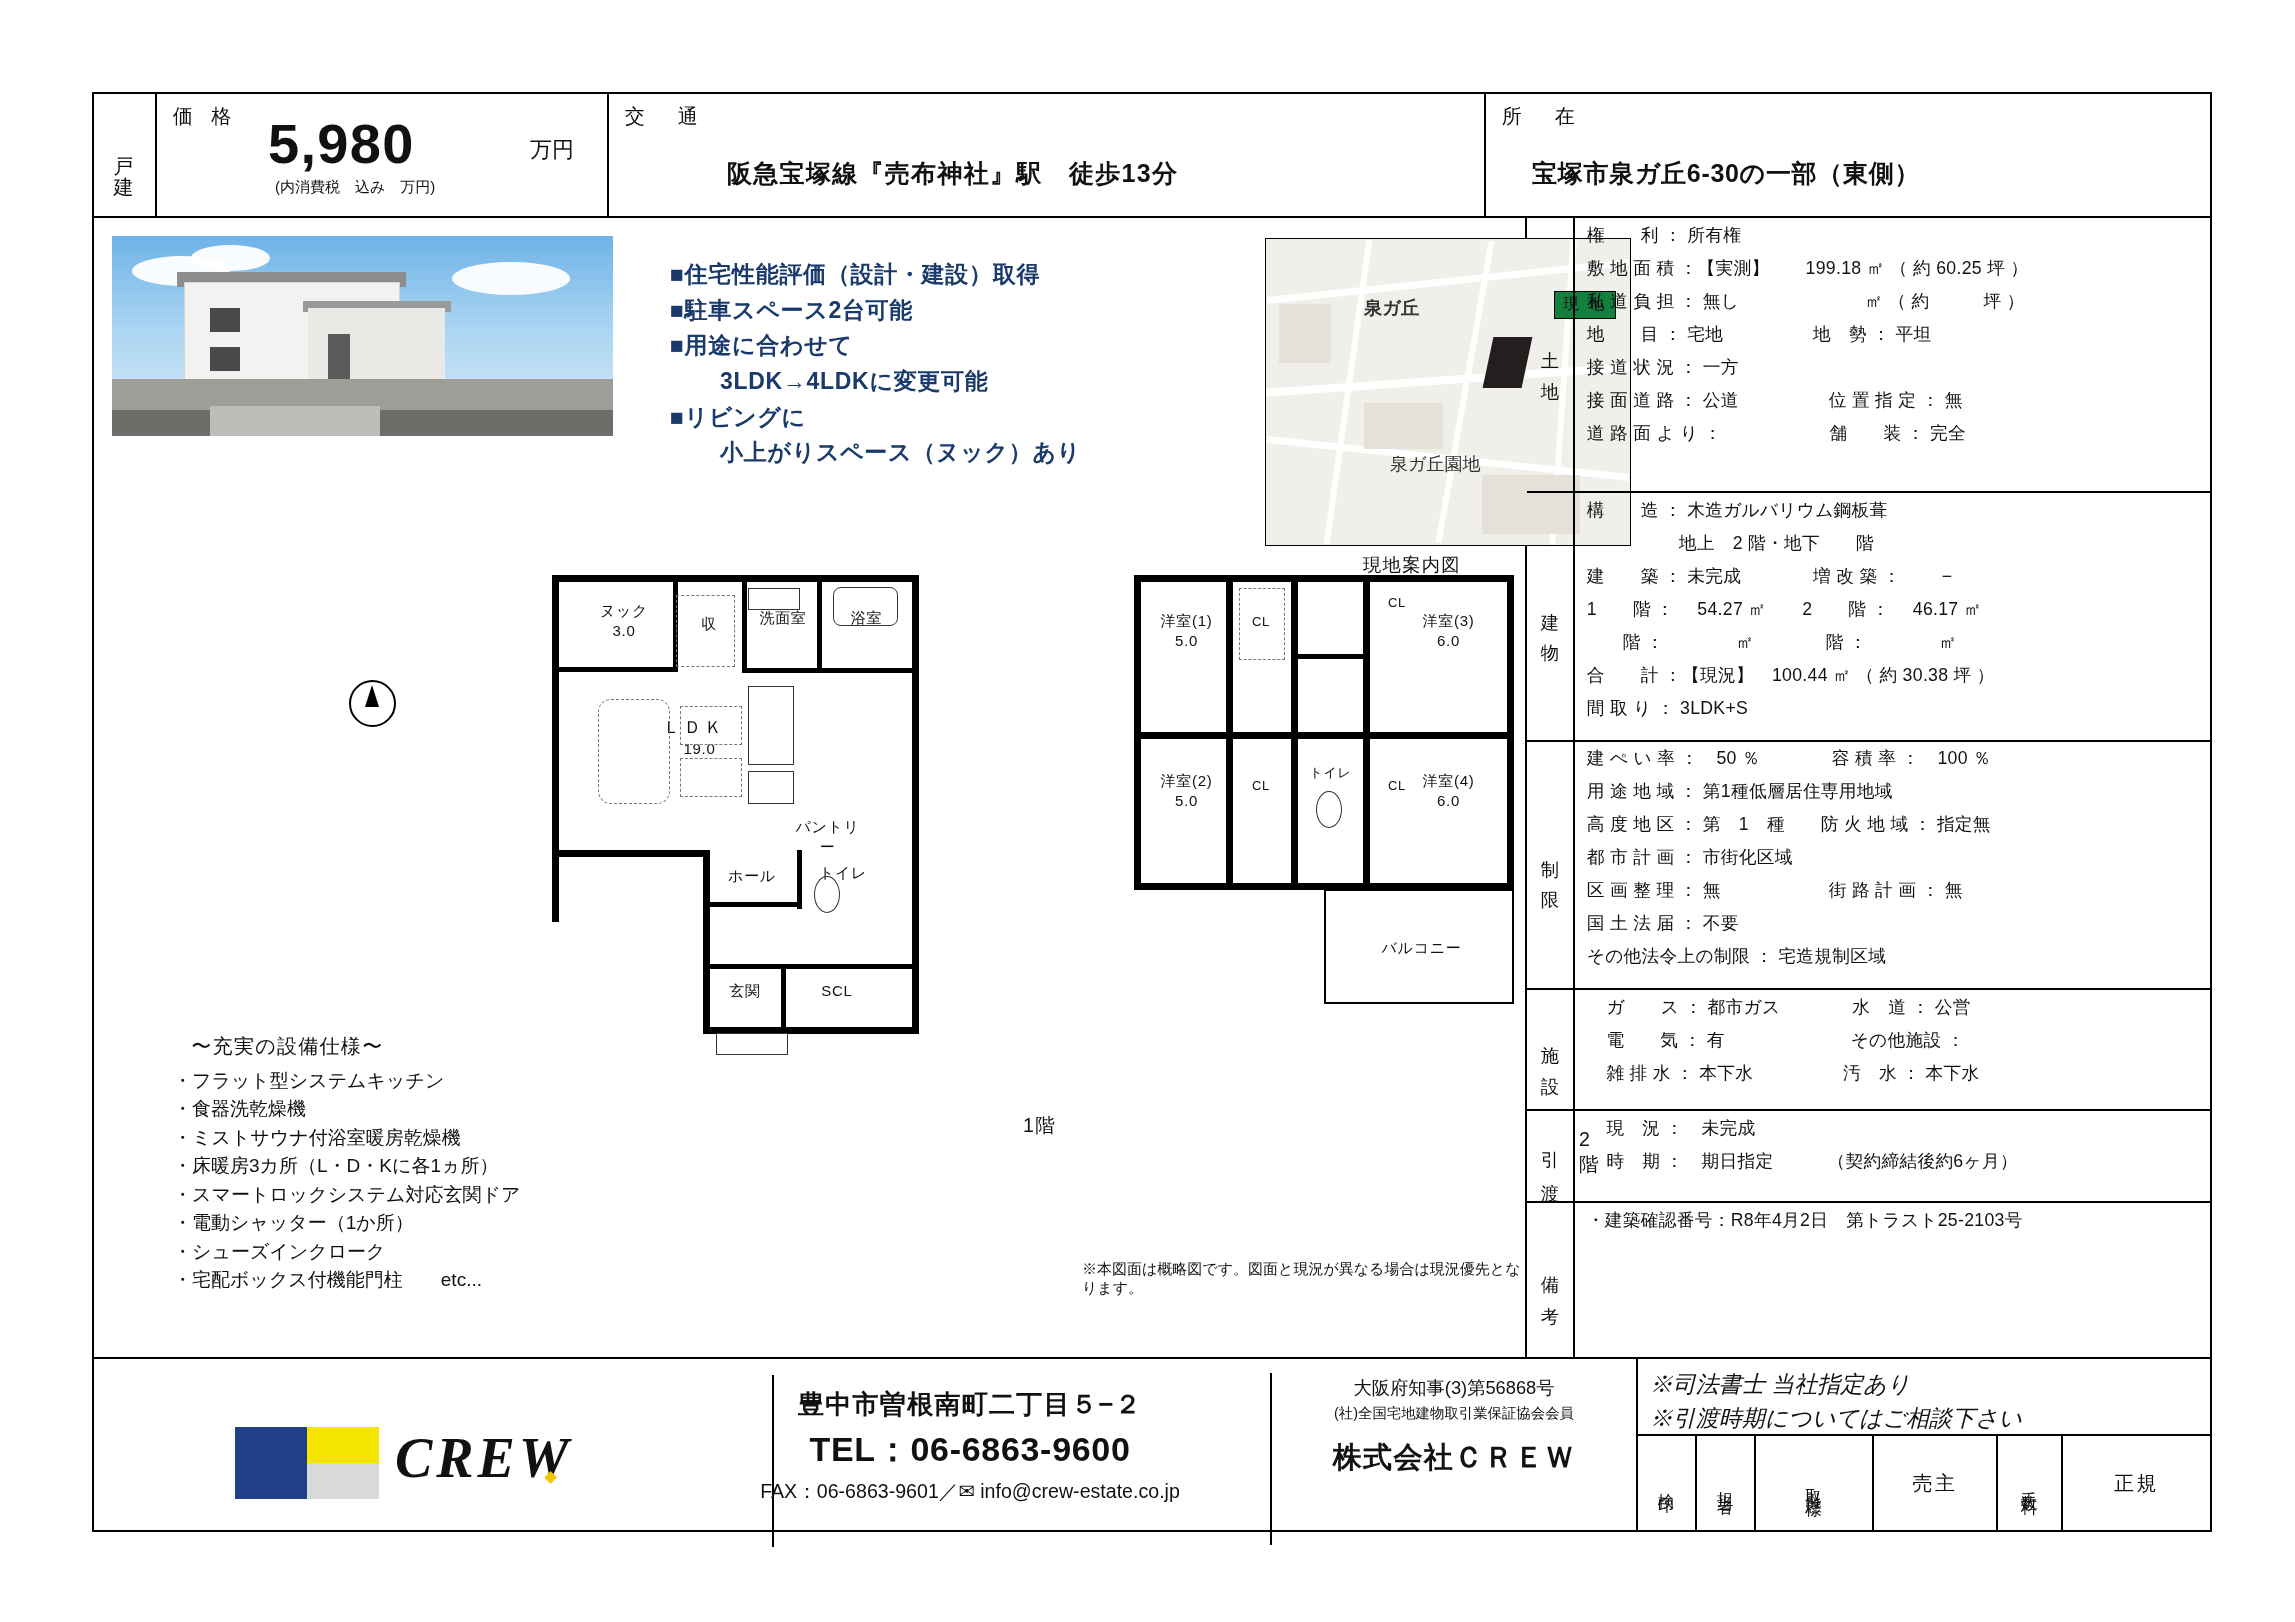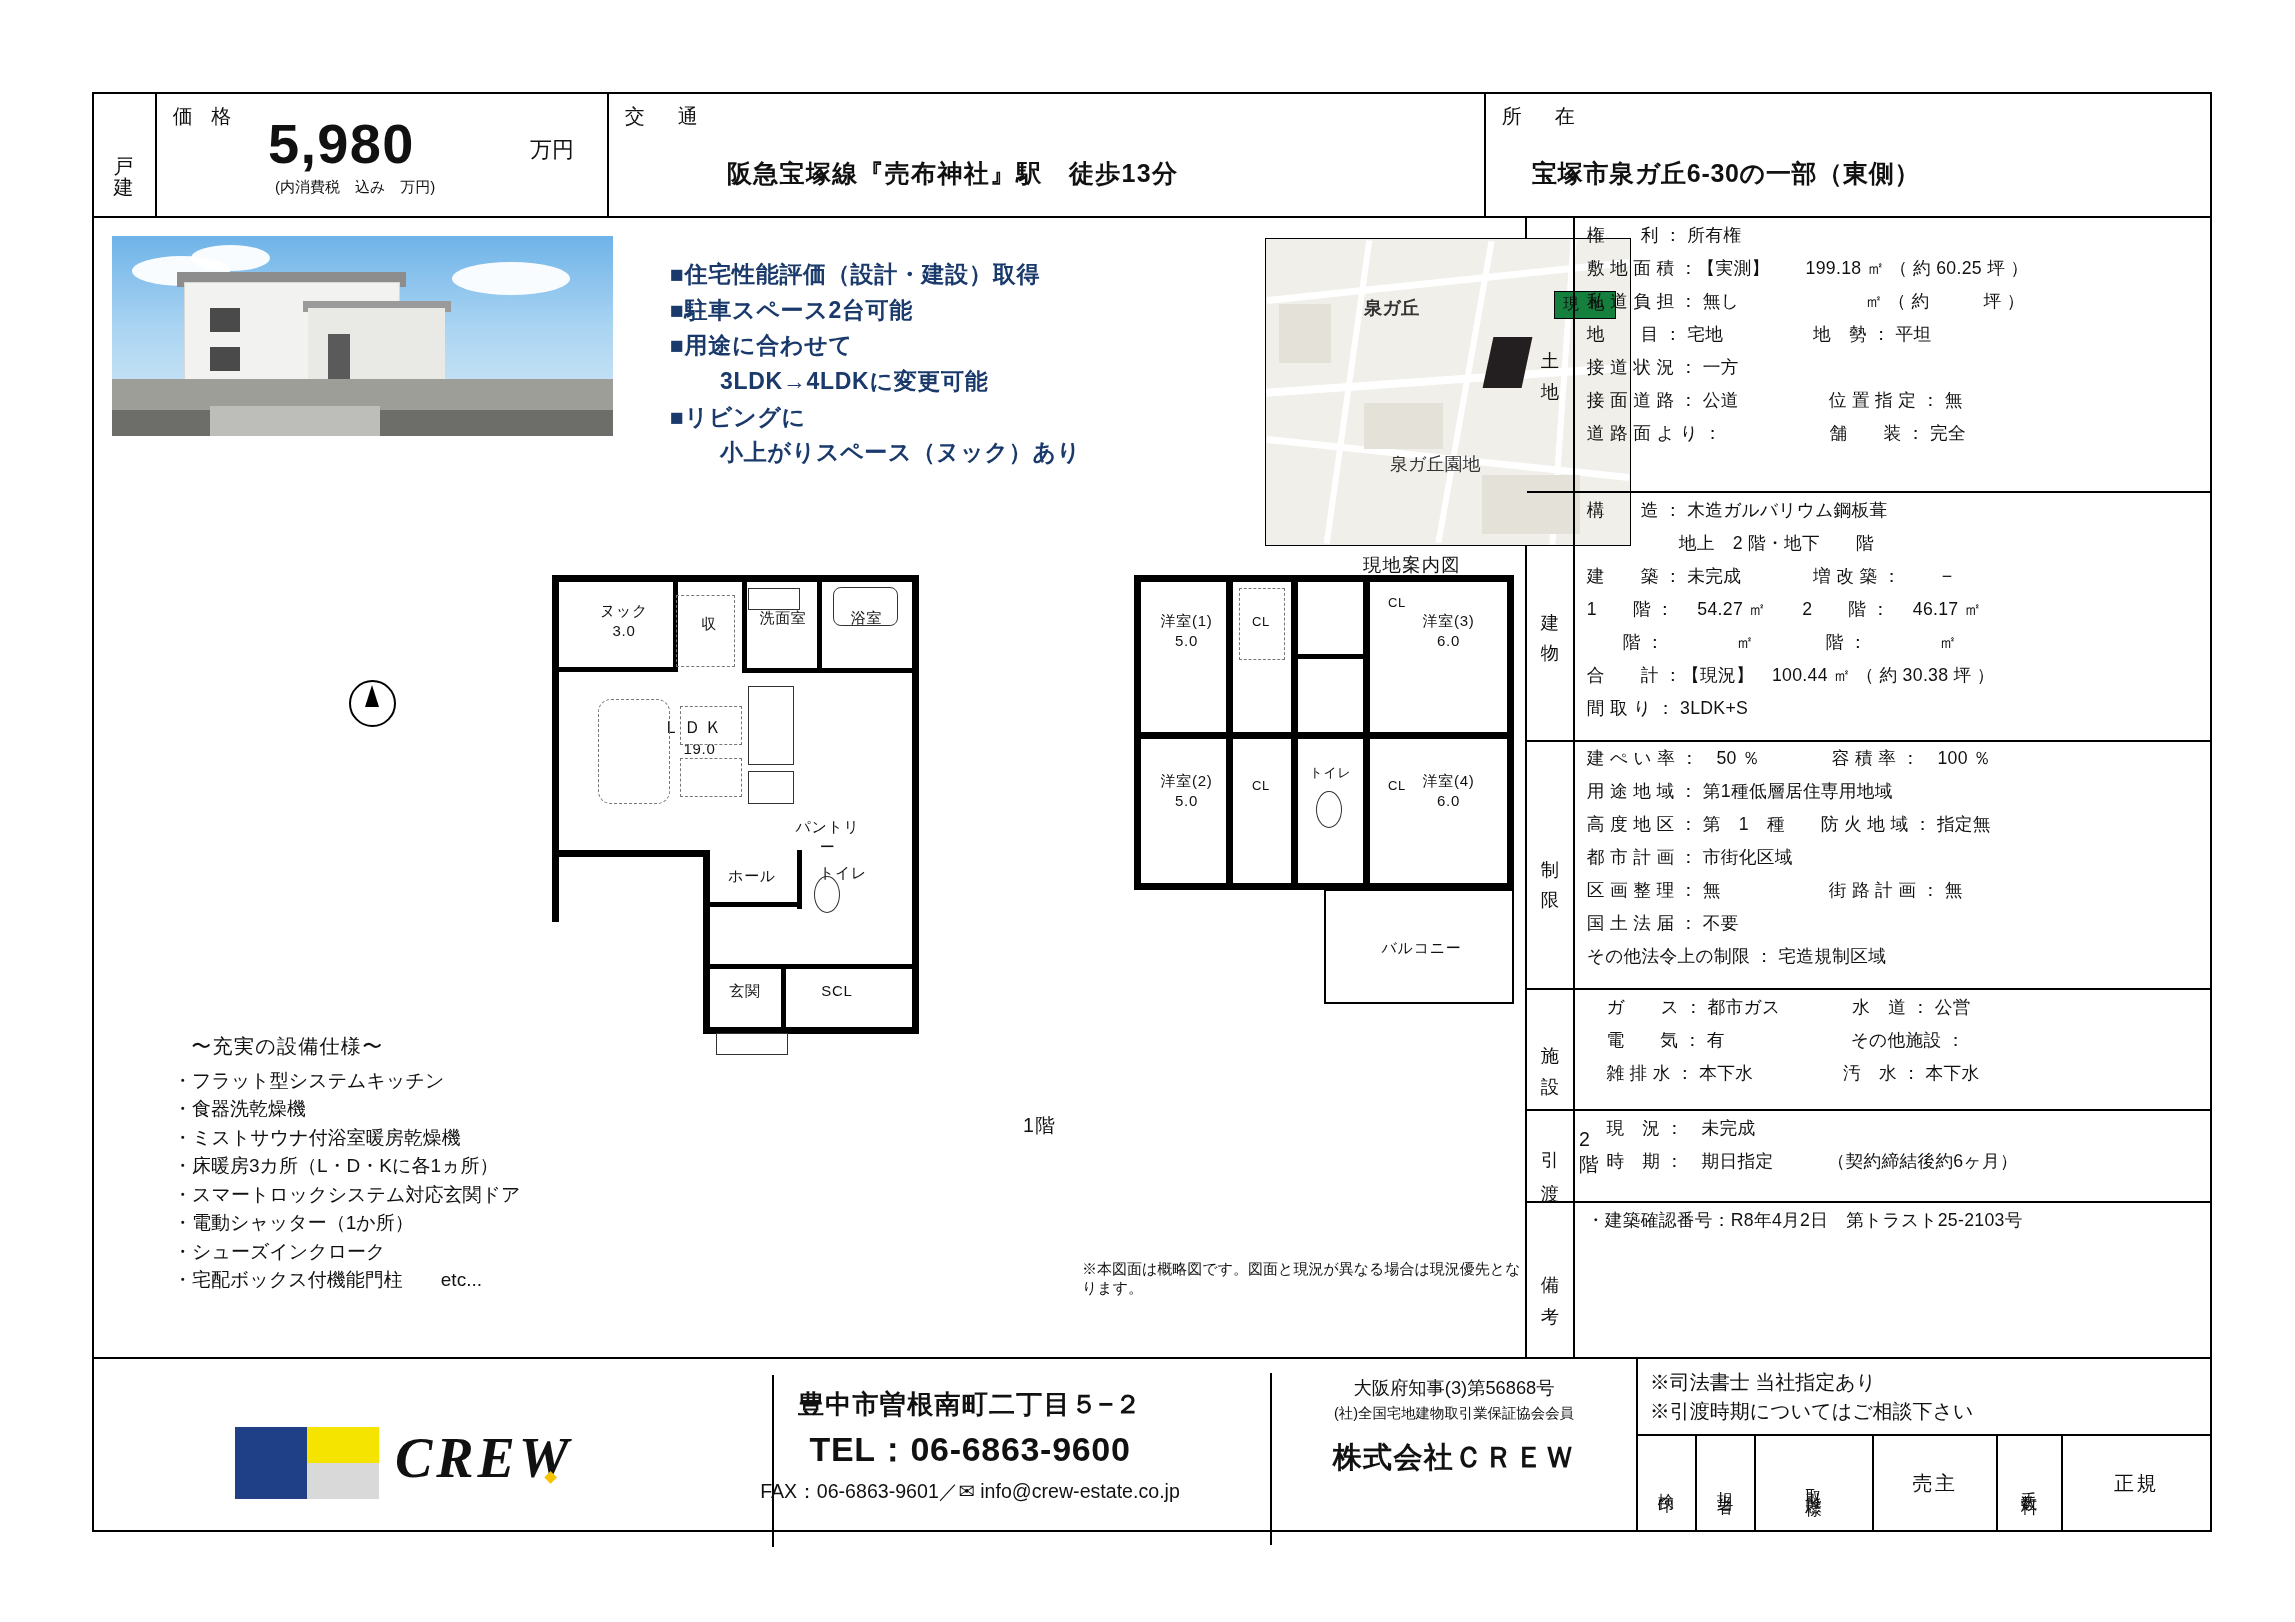--- a/index.html
+++ b/index.html
@@ -104,21 +104,21 @@
   .logo-sq3 { position:absolute; left:213px; top:88px; width:72px; height:36px; background:#d9d9d9; }
   .logo-text { position:absolute; left:301px; top:51px; font-size:56px; font-weight:bold; letter-spacing:3.9px; font-family:"Liberation Serif", serif; }
   .logo-dot { position:absolute; left:452px; top:98px; width:9.2px; height:9.2px; background:#f5c400; transform:rotate(45deg); }
   .f-addr-1 { position:absolute; left:0; top:14.4px; width:100%; text-align:center; font-size:26px; font-weight:bold; letter-spacing:1.3px; }
   .f-addr-2 { position:absolute; left:0; top:54px; width:100%; text-align:center; font-size:34px; font-weight:bold; letter-spacing:0.7px; }
   .f-addr-3 { position:absolute; left:0; top:105px; width:100%; text-align:center; font-size:19.6px; }
   .f-lic-1 { margin-top:15.7px; font-size:18.3px; }
   .f-lic-2 { font-size:14.4px; margin-top:3.9px;}
   .f-lic-3 { font-size:29px; font-weight:bold; margin-top:15.7px; letter-spacing:1.3px;}
   .f-r-top { position:absolute; left:0; top:0; width:100%; height:77px; border-bottom:2px solid #000; padding:9.2px 0 0 11.8px; }
-  .f-r-top div { font-size:20px; line-height:1.45; }
+  .f-r-top div { font-size:23px; line-height:1.45;font-style:italic; }
   .f-r-bot { position:absolute; left:0; top:77px; width:100%; bottom:0; display:flex; }
   .fb { border-right:2px solid #000; display:flex; align-items:center; justify-content:center; height:100%; }
   .fb:last-child { border-right:none; }
   .fb span.v { writing-mode: vertical-rl; font-size:16.4px; letter-spacing:3.9px; }
   .fb span.h { font-size:20px; letter-spacing:2.6px; }
 </style>
 </head>
 <body>
 
 <div class="sheet">

